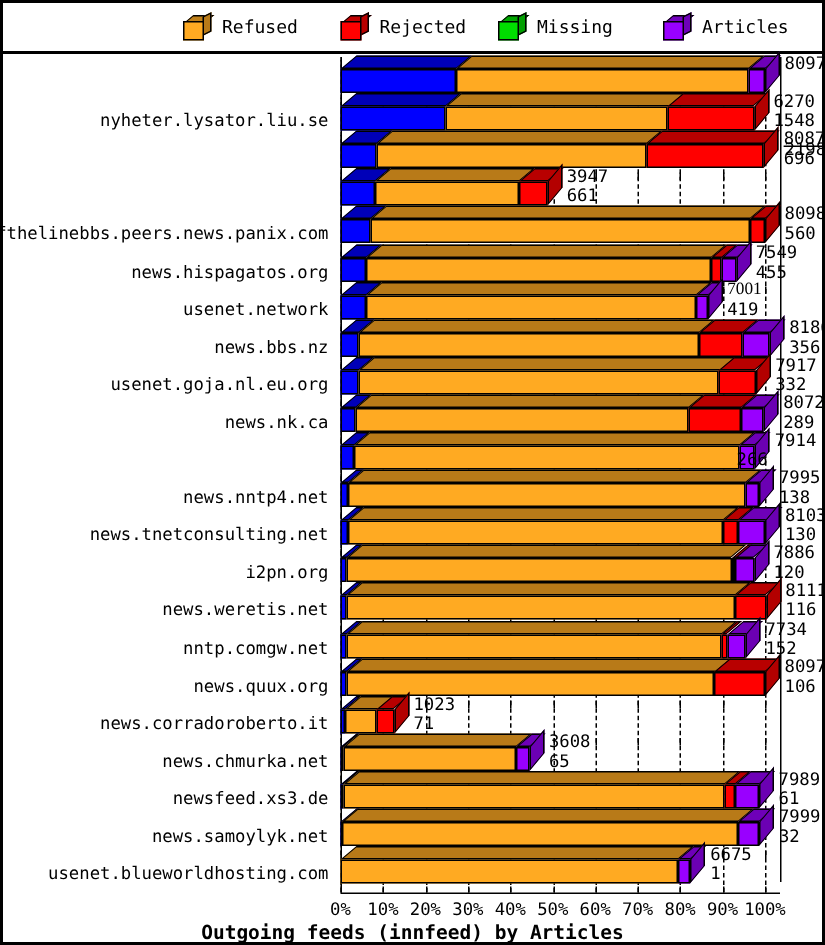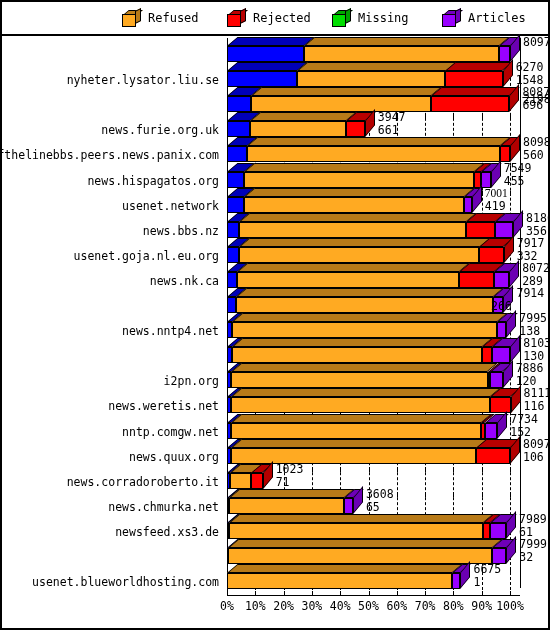--- a/index.html
+++ b/index.html
@@ -276,21 +276,20 @@
         <div class="seg-top" style="left: 225px; top: 51.2px; width: 24.338px; height: 9px; background: rgb(0, 0, 184);"></div>
         <div class="seg" style="left: 225px; top: 60.2px; width: 24.338px; height: 16px; background: rgb(0, 0, 255);"></div>
         <div class="seg-top" style="left: 249.338px; top: 51.2px; width: 179.705px; height: 9px; background: rgb(184, 122, 24);"></div>
         <div class="seg" style="left: 249.338px; top: 60.2px; width: 179.705px; height: 16px; background: rgb(255, 170, 34);"></div>
         <div class="seg-top" style="left: 429.043px; top: 51.2px; width: 78.391px; height: 9px; background: rgb(184, 0, 0);"></div>
         <div class="seg" style="left: 429.043px; top: 60.2px; width: 78.391px; height: 16px; background: rgb(255, 0, 0);"></div>
         <div class="seg-side" style="left: 507.434px; top: 60.2px; width: 10px; height: 16px; background: rgb(179, 0, 0);"></div>
       </div>
       <div class="val-label" style="left: 520.434px; top: 50.2px; text-decoration: underline;">8087</div>
       <div class="val-label" style="left: 520.434px; top: 63.2px;">696</div>
-      <div class="cat-label" style="top: 88.3px; right: 329px;">news.furie.org.uk</div>
       <div class="tick" style="left: 225px; top: 79.3px; height: 5px;"></div>
       <div class="tick" style="left: 253.3px; top: 79.3px; height: 5px;"></div>
       <div class="tick" style="left: 281.6px; top: 79.3px; height: 5px;"></div>
       <div class="tick" style="left: 309.9px; top: 79.3px; height: 5px;"></div>
       <div class="tick" style="left: 338.2px; top: 79.3px; height: 5px;"></div>
       <div class="tick" style="left: 366.5px; top: 79.3px; height: 5px;"></div>
       <div class="tick" style="left: 394.8px; top: 79.3px; height: 5px;"></div>
       <div class="tick" style="left: 423.1px; top: 79.3px; height: 5px;"></div>
       <div class="tick" style="left: 451.4px; top: 79.3px; height: 5px;"></div>
       <div class="tick" style="left: 479.7px; top: 79.3px; height: 5px;"></div>
@@ -488,20 +487,21 @@
         <div class="seg-top" style="left: 225px; top: 277.1px; width: 4.811px; height: 9px; background: rgb(0, 0, 184);"></div>
         <div class="seg" style="left: 225px; top: 286.1px; width: 4.811px; height: 16px; background: rgb(0, 0, 255);"></div>
         <div class="seg-top" style="left: 229.811px; top: 277.1px; width: 264.888px; height: 9px; background: rgb(184, 122, 24);"></div>
         <div class="seg" style="left: 229.811px; top: 286.1px; width: 264.888px; height: 16px; background: rgb(255, 170, 34);"></div>
         <div class="seg-top" style="left: 494.699px; top: 277.1px; width: 9.622px; height: 9px; background: rgb(110, 0, 184);"></div>
         <div class="seg" style="left: 494.699px; top: 286.1px; width: 9.622px; height: 16px; background: rgb(153, 0, 255);"></div>
         <div class="seg-side" style="left: 504.321px; top: 286.1px; width: 10px; height: 16px; background: rgb(107, 0, 179);"></div>
       </div>
       <div class="val-label" style="left: 517.321px; top: 276.1px;">7995</div>
       <div class="val-label" style="left: 517.321px; top: 289.1px;">138</div>
+      <div class="cat-label" style="top: 314.2px; right: 329px;">news.tnetconsulting.net</div>
       <div class="tick" style="left: 225px; top: 305.2px; height: 5px;"></div>
       <div class="tick" style="left: 253.3px; top: 305.2px; height: 5px;"></div>
       <div class="tick" style="left: 281.6px; top: 305.2px; height: 5px;"></div>
       <div class="tick" style="left: 309.9px; top: 305.2px; height: 5px;"></div>
       <div class="tick" style="left: 338.2px; top: 305.2px; height: 5px;"></div>
       <div class="tick" style="left: 366.5px; top: 305.2px; height: 5px;"></div>
       <div class="tick" style="left: 394.8px; top: 305.2px; height: 5px;"></div>
       <div class="tick" style="left: 423.1px; top: 305.2px; height: 5px;"></div>
       <div class="tick" style="left: 451.4px; top: 305.2px; height: 5px;"></div>
       <div class="tick" style="left: 479.7px; top: 305.2px; height: 5px;"></div>
@@ -679,20 +679,21 @@
         <div class="seg-top" style="left: 227.264px; top: 477.9px; width: 253.568px; height: 9px; background: rgb(184, 122, 24);"></div>
         <div class="seg" style="left: 227.264px; top: 486.9px; width: 253.568px; height: 16px; background: rgb(255, 170, 34);"></div>
         <div class="seg-top" style="left: 480.832px; top: 477.9px; width: 6.792px; height: 9px; background: rgb(184, 0, 0);"></div>
         <div class="seg" style="left: 480.832px; top: 486.9px; width: 6.792px; height: 16px; background: rgb(255, 0, 0);"></div>
         <div class="seg-top" style="left: 487.624px; top: 477.9px; width: 16.414px; height: 9px; background: rgb(110, 0, 184);"></div>
         <div class="seg" style="left: 487.624px; top: 486.9px; width: 16.414px; height: 16px; background: rgb(153, 0, 255);"></div>
         <div class="seg-side" style="left: 504.038px; top: 486.9px; width: 10px; height: 16px; background: rgb(107, 0, 179);"></div>
       </div>
       <div class="val-label" style="left: 517.038px; top: 476.9px;">7989</div>
       <div class="val-label" style="left: 517.038px; top: 489.9px;">61</div>
+      <div class="cat-label" style="top: 515px; right: 329px;">news.samoylyk.net</div>
       <div class="tick" style="left: 225px; top: 506px; height: 5px;"></div>
       <div class="tick" style="left: 253.3px; top: 506px; height: 5px;"></div>
       <div class="tick" style="left: 281.6px; top: 506px; height: 5px;"></div>
       <div class="tick" style="left: 309.9px; top: 506px; height: 5px;"></div>
       <div class="tick" style="left: 338.2px; top: 506px; height: 5px;"></div>
       <div class="tick" style="left: 366.5px; top: 506px; height: 5px;"></div>
       <div class="tick" style="left: 394.8px; top: 506px; height: 5px;"></div>
       <div class="tick" style="left: 423.1px; top: 506px; height: 5px;"></div>
       <div class="tick" style="left: 451.4px; top: 506px; height: 5px;"></div>
       <div class="tick" style="left: 479.7px; top: 506px; height: 5px;"></div>
@@ -747,14 +748,15 @@
       <div class="xtick-label" style="left: 401.1px; top: 563.1px; width: 44px;">70%</div>
       <div class="tick" style="left: 423.1px; top: 555.1px; height: 4px;"></div>
       <div class="xtick-label" style="left: 429.4px; top: 563.1px; width: 44px;">80%</div>
       <div class="tick" style="left: 451.4px; top: 555.1px; height: 4px;"></div>
       <div class="xtick-label" style="left: 457.7px; top: 563.1px; width: 44px;">90%</div>
       <div class="tick" style="left: 479.7px; top: 555.1px; height: 4px;"></div>
       <div class="xtick-label" style="left: 486px; top: 563.1px; width: 44px;">100%</div>
       <div class="tick" style="left: 508px; top: 555.1px; height: 4px;"></div>
     </div>
 
+  <div id="chart-title" style="top: 613.1px;">Outgoing feeds (innfeed) by Articles</div>
 
 </div>
 
 </body></html>

